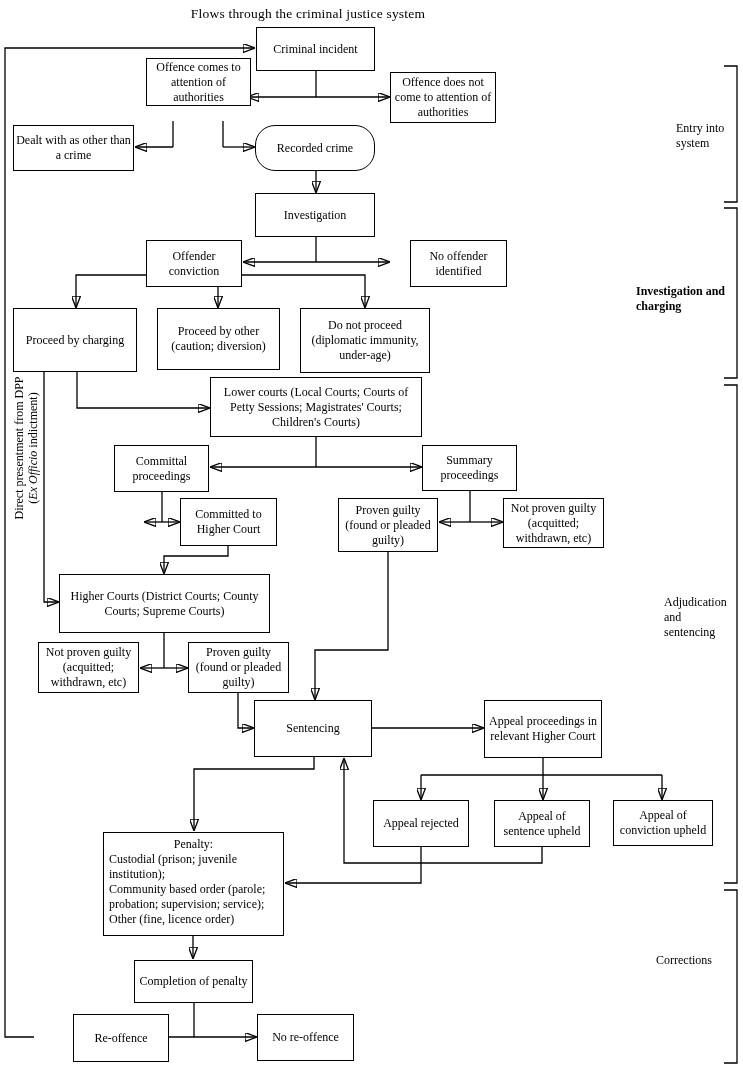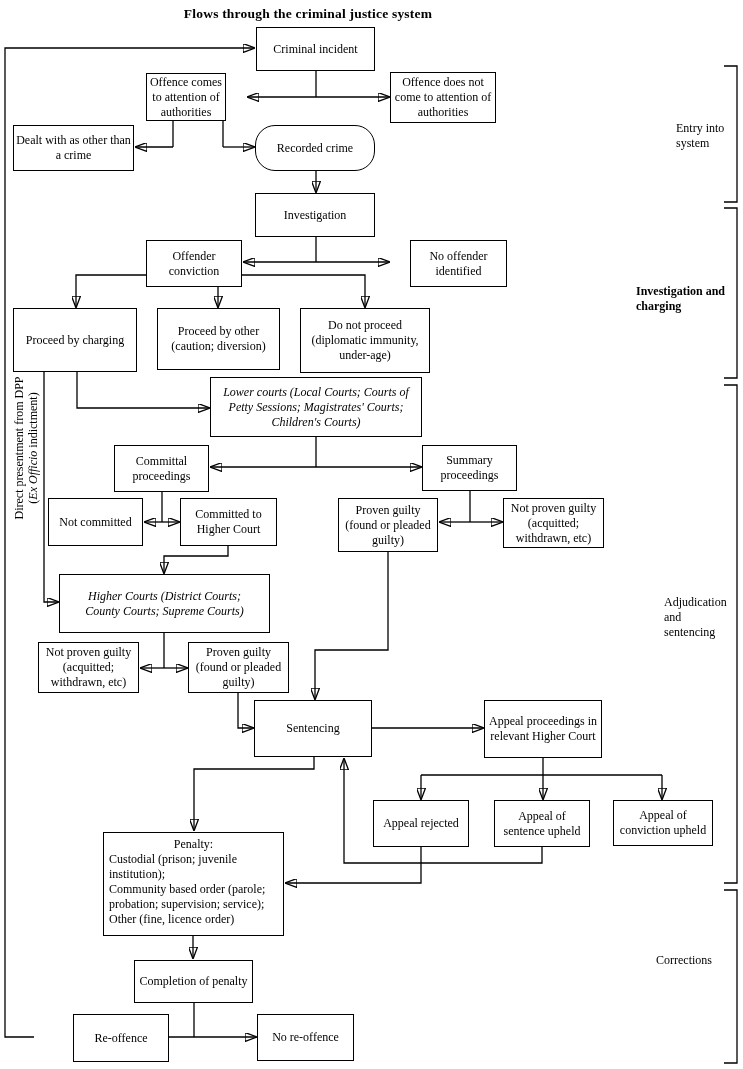--- a/index.html
+++ b/index.html
@@ -3,31 +3,31 @@
 <meta charset="utf-8">
 <style>
   html,body{margin:0;padding:0;background:#fff;}
   .canvas{
     position:relative;width:743px;height:1069px;background:#fff;
     font-family:"Liberation Serif","DejaVu Serif",serif;color:#000;
     overflow:hidden;
   }
   .title{
     position:absolute;left:0;top:6px;width:616px;text-align:center;
-    font-weight:bold;font-size:13.5px;letter-spacing:.2px;
+    font-weight:normal;font-size:13.5px;letter-spacing:.2px;
   }
   svg.wires{position:absolute;left:0;top:0;width:743px;height:1069px;}
   svg.wires path{stroke:#000;stroke-width:1.3;fill:none;}
   svg.wires path.arr{marker-end:url(#ah);}
   .node{
     position:absolute;box-sizing:border-box;border:1.4px solid #000;background:#fff;
     display:flex;align-items:center;justify-content:center;text-align:center;
     font-size:12px;line-height:1.25;padding:1px 2px;
   }
-  .node.pad10{padding:13px 10px;font-style:italic;}
+  .node.pad10{padding:13px 10px;}
   .node.penalty{display:block;text-align:left;padding:4px 5px;}
   .pen-title{text-align:center;}
   .seclabel{position:absolute;font-size:12px;line-height:1.25;margin-top:8px;}
   .sidenote{
     position:absolute;left:-73px;top:433px;width:200px;height:30px;
     transform:rotate(-90deg);text-align:center;font-size:12px;line-height:1.2;
   }
   .it{font-style:italic;}
 </style>
 </head>
@@ -92,21 +92,21 @@
 
     <path d="M724 66 H737 V202 H724"></path>
     <path d="M724 208 H737 V378 H724"></path>
     <path d="M724 385 H737 V883 H724"></path>
     <path d="M724 890 H737 V1063 H724"></path>
   </svg>
 
   <div class="node" style="left:256px;top:27px;width:119px;height:44px;">
       <span>Criminal incident</span>
     </div>
-  <div class="node" style="left:146px;top:73px;width:80px;height:48px;justify-content:center;">
+  <div class="node" style="left:146px;top:58px;width:105px;height:48px;justify-content:center;">
       <span>Offence comes to attention of authorities</span>
     </div>
   <div class="node" style="left:390px;top:72px;width:106px;height:51px;">
       <span>Offence does not come to attention of authorities</span>
     </div>
   <div class="node" style="left:13px;top:125px;width:121px;height:46px;">
       <span>Dealt with as other than a crime</span>
     </div>
   <div class="node" style="left:255px;top:125px;width:120px;height:46px;border-radius:20px;">
       <span>Recorded crime</span>
@@ -130,23 +130,20 @@
       <span>Do not proceed (diplomatic immunity, under-age)</span>
     </div>
   <div class="node pad10" style="left:210px;top:377px;width:212px;height:60px;">
       <span>Lower courts (Local Courts; Courts of Petty Sessions; Magistrates' Courts; Children's Courts)</span>
     </div>
   <div class="node" style="left:114px;top:445px;width:95px;height:47px;">
       <span>Committal proceedings</span>
     </div>
   <div class="node" style="left:422px;top:445px;width:95px;height:46px;">
       <span>Summary proceedings</span>
-    </div>
-  <div class="node" style="left:48px;top:498px;width:95px;height:48px;">
-      <span>Not committed</span>
     </div>
   <div class="node" style="left:180px;top:498px;width:97px;height:48px;">
       <span>Committed to Higher Court</span>
     </div>
   <div class="node" style="left:338px;top:498px;width:100px;height:54px;">
       <span>Proven guilty (found or pleaded guilty)</span>
     </div>
   <div class="node" style="left:503px;top:498px;width:101px;height:50px;">
       <span>Not proven guilty (acquitted; withdrawn, etc)</span>
     </div>

